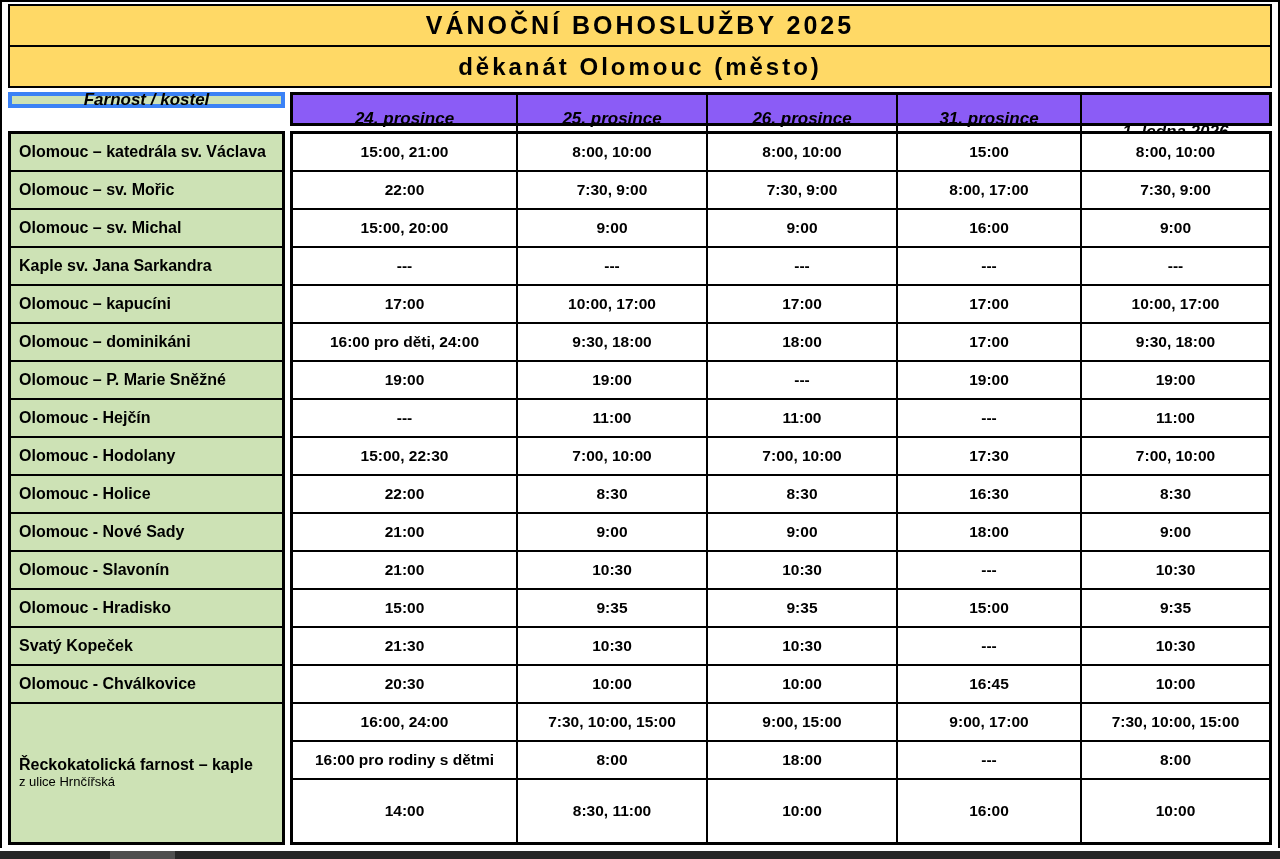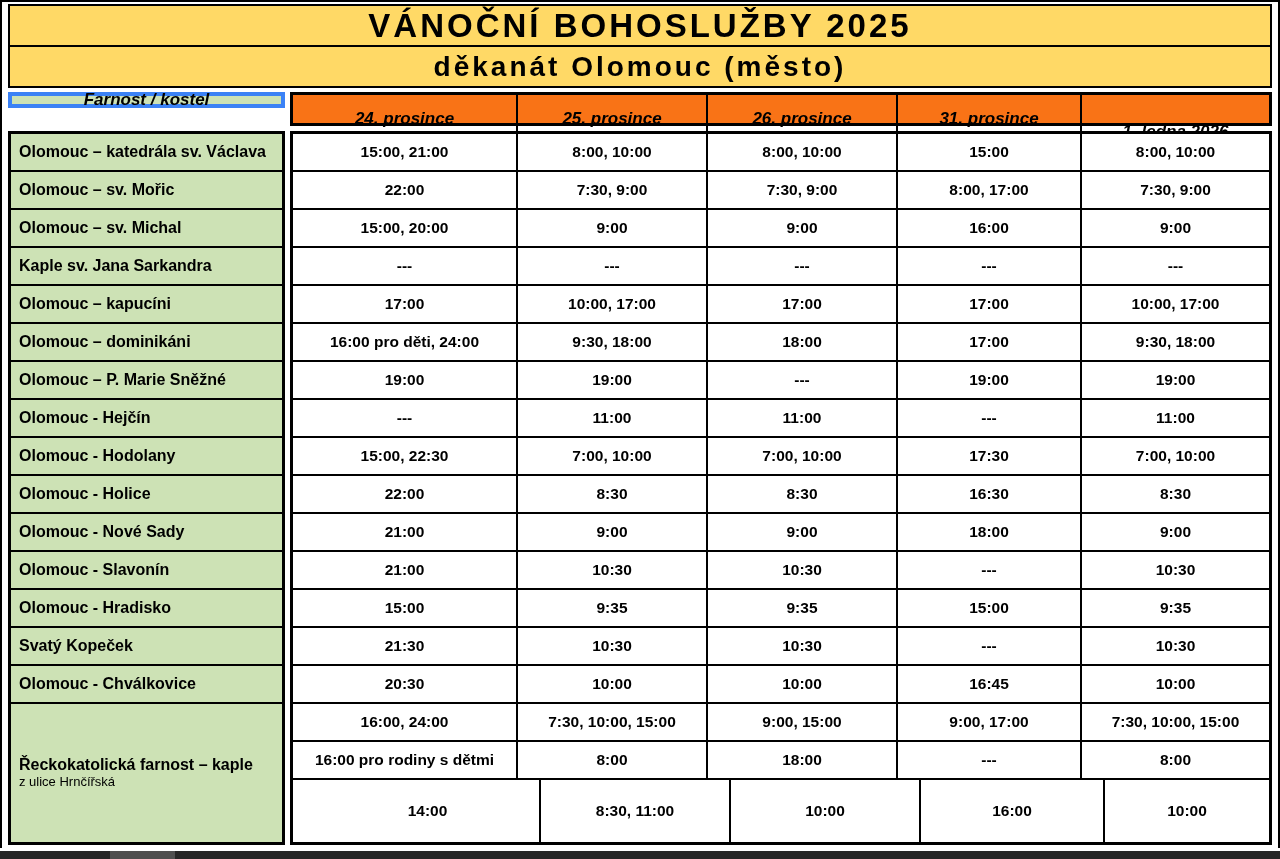--- a/index.html
+++ b/index.html
@@ -5,48 +5,48 @@
   html,body{margin:0;padding:0;background:#ffffff;}
   .page{position:relative;width:1280px;height:859px;background:#ffffff;overflow:hidden;
         font-family:"Liberation Sans", sans-serif;color:#000;}
   .frame{position:absolute;left:0;top:0;width:1276px;height:846px;
          border-top:2px solid #000;border-left:2px solid #000;border-right:2px solid #000;}
   
   .banner{position:absolute;left:8px;top:4px;width:1264px;height:84px;box-sizing:border-box;
           background:#FFD966;border:2px solid #000;display:flex;flex-direction:column;}
   .banner-row{flex:1;display:flex;align-items:center;justify-content:center;
               font-weight:bold;letter-spacing:3px;}
-  .banner-row.title{font-size:33px;}
-  .banner-row.subtitle{font-size:28px;}
+  .banner-row.title{font-size:25px;}
+  .banner-row.subtitle{font-size:24px;}
   .banner-divider{height:2px;background:#000;}
   
   .label-header{position:absolute;left:8px;top:92px;width:277px;height:16px;box-sizing:border-box;
                 background:#CDE2B5;border:4px solid #3b82f6;display:flex;align-items:center;justify-content:center;
                 font-weight:bold;font-style:italic;font-size:17px;}
   .date-headers{position:absolute;left:290px;top:92px;width:982px;height:34px;box-sizing:border-box;
-                background:#f97316;border:3px solid #000;display:grid;
+                background:#8b5cf6;border:3px solid #000;display:grid;
                 grid-template-columns:225px 190px 190px 184px auto;}
   .header-cell{display:flex;align-items:center;justify-content:center;box-sizing:border-box;
                font-weight:bold;font-style:italic;font-size:17px;border-right:2px solid #000;}
   .header-cell:last-child{border-right:none;margin-top:27px;}
   
   .label-col{position:absolute;left:8px;top:131px;width:277px;height:714px;box-sizing:border-box;
              border:3px solid #000;background:#CDE2B5;display:flex;flex-direction:column;}
   .label-row{height:38px;box-sizing:border-box;border-bottom:2px solid #000;
              display:flex;flex-direction:column;justify-content:center;padding-left:8px;
              font-weight:bold;font-size:16px;line-height:1.15;}
   .label-row:last-child{border-bottom:none;border-radius:20px;}
   .label-row.tall{height:63px;flex:1;}
   .label-row .line2{font-weight:normal;font-size:13px;}
   .data-grid{position:absolute;left:290px;top:131px;width:982px;height:714px;box-sizing:border-box;
              border:3px solid #000;background:#ffffff;display:flex;flex-direction:column;}
   .data-row{height:38px;box-sizing:border-box;border-bottom:2px solid #000;display:grid;
             grid-template-columns:225px 190px 190px 184px auto;text-align:right;}
   .data-row:last-child{border-bottom:none;}
-  .data-row.tall{height:63px;flex:1;padding-left:23px;}
+  .data-row.tall{height:63px;flex:1;}
   .time-cell{display:flex;align-items:center;justify-content:center;box-sizing:border-box;
              font-weight:bold;font-size:15.5px;border-right:2px solid #000;white-space:nowrap;}
   .time-cell:last-child{border-right:none;}
   
   .bottom-bar{position:absolute;left:0;top:851px;width:1280px;height:8px;background:#262626;}
   .bottom-bar-segment{position:absolute;left:110px;top:0;width:65px;height:8px;background:#4F4F4F;}
 </style>
 </head>
 <body>
 

